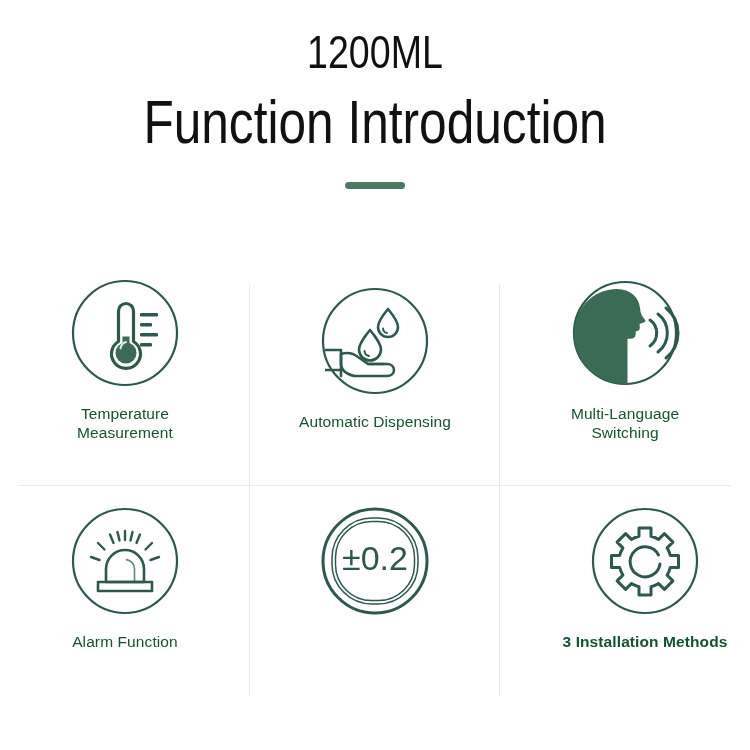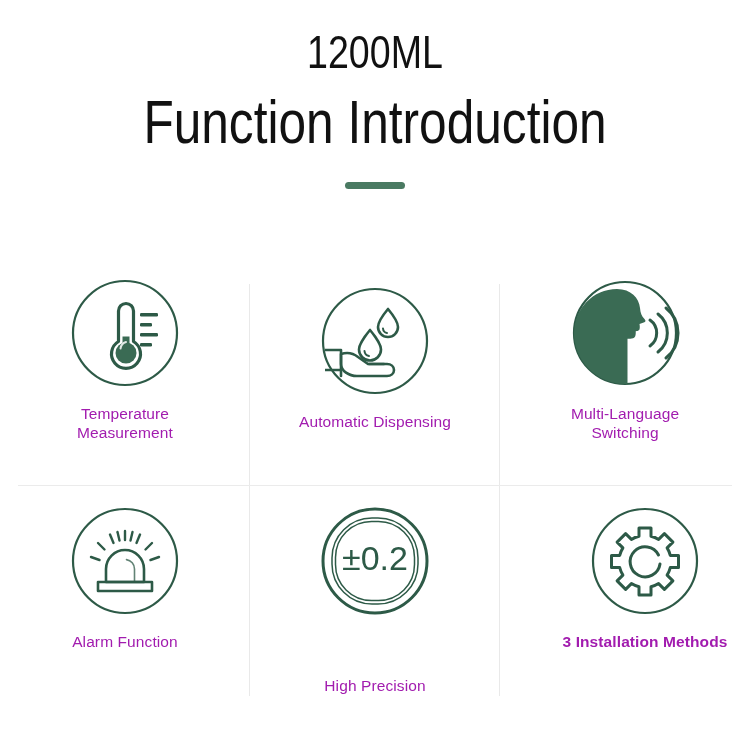--- a/index.html
+++ b/index.html
@@ -94,21 +94,21 @@
     display: block;
   }
   .icon-wrap svg { display: block; }
 
   .cell-label {
     margin-top: 16px;
     width: 230px;
     text-align: center;
     font-size: 15.5px;
     line-height: 19px;
-    color: #a21caf;
+    color: #14532d;
     letter-spacing: 0.1px;
     white-space: pre-line;
   }
 
   
   .v-div {
     position: absolute;
     top: 284px;
     width: 1px;
     height: 412px;
@@ -243,21 +243,20 @@
 
     <div class="cell c4">
       <div class="icon-wrap">
         <svg viewBox="0 0 110 110" width="110" height="110">
           <circle cx="55" cy="55" r="52" fill="none" stroke="#2d5a47" stroke-width="3"></circle>
           <rect x="12" y="12" width="86" height="86" rx="40" ry="40" fill="none" stroke="#2d5a47" stroke-width="1.5"></rect>
           <rect x="15.5" y="15.5" width="79" height="79" rx="36" ry="36" fill="none" stroke="#2d5a47" stroke-width="1.5"></rect>
           <text x="55" y="64" text-anchor="middle" font-family="Liberation Sans, sans-serif" font-size="34" fill="#2d5a47">±0.2</text>
         </svg>
       </div>
-      <div class="cell-label">High Precision</div>
     </div>
 
     <div class="cell c5">
       <div class="icon-wrap">
         <svg viewBox="0 0 110 110" width="110" height="110">
           <circle cx="55" cy="55" r="52" fill="none" stroke="#2d5a47" stroke-width="2.2"></circle>
           <g transform="translate(55,55)">
             <path d="
               M -6.5 -35  L 6.5 -35  L 7.5 -26.5
               L 19 -21.5  L 25.5 -27  L 34.5 -18  L 28.5 -11.5

